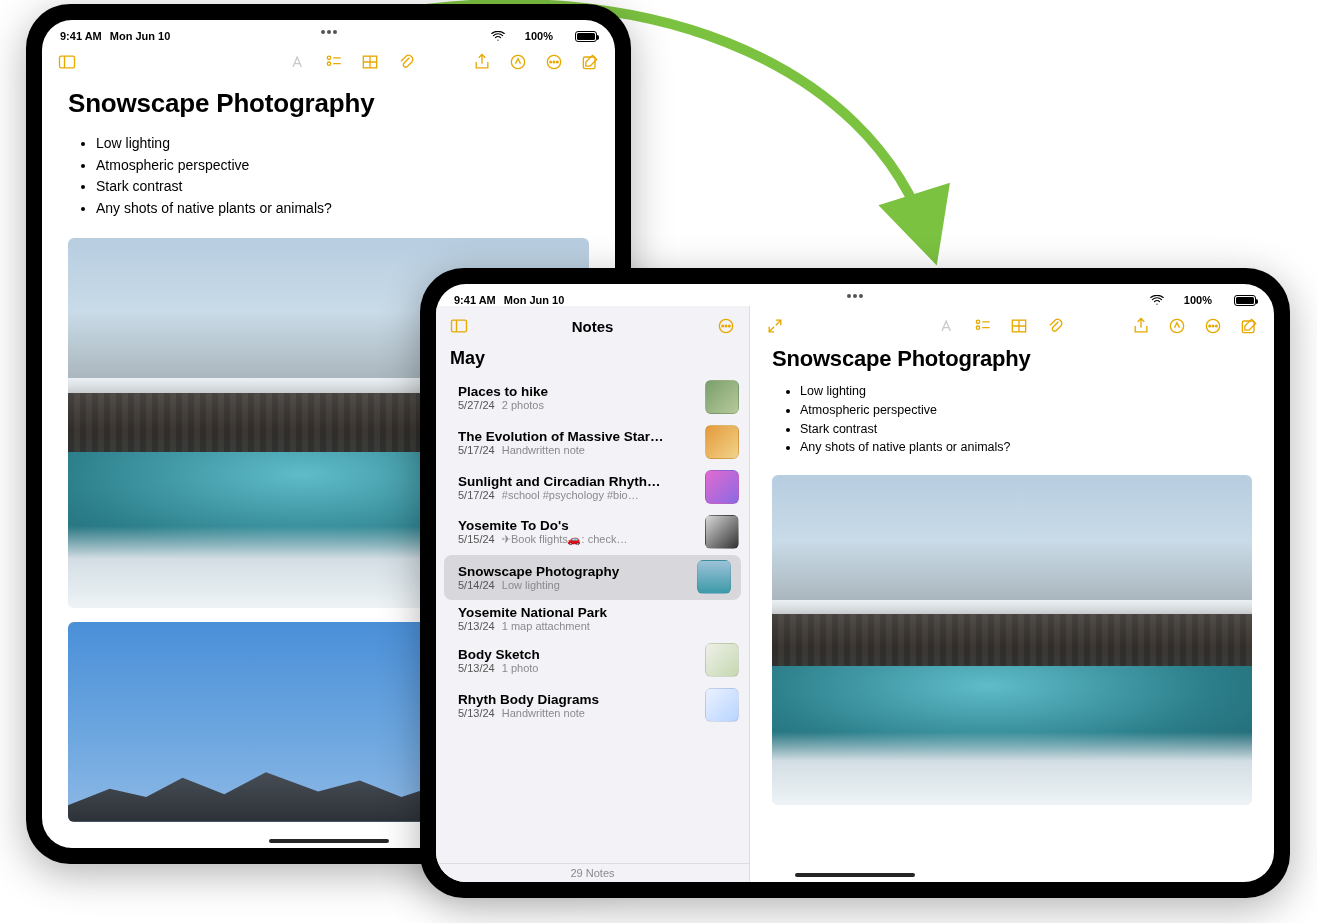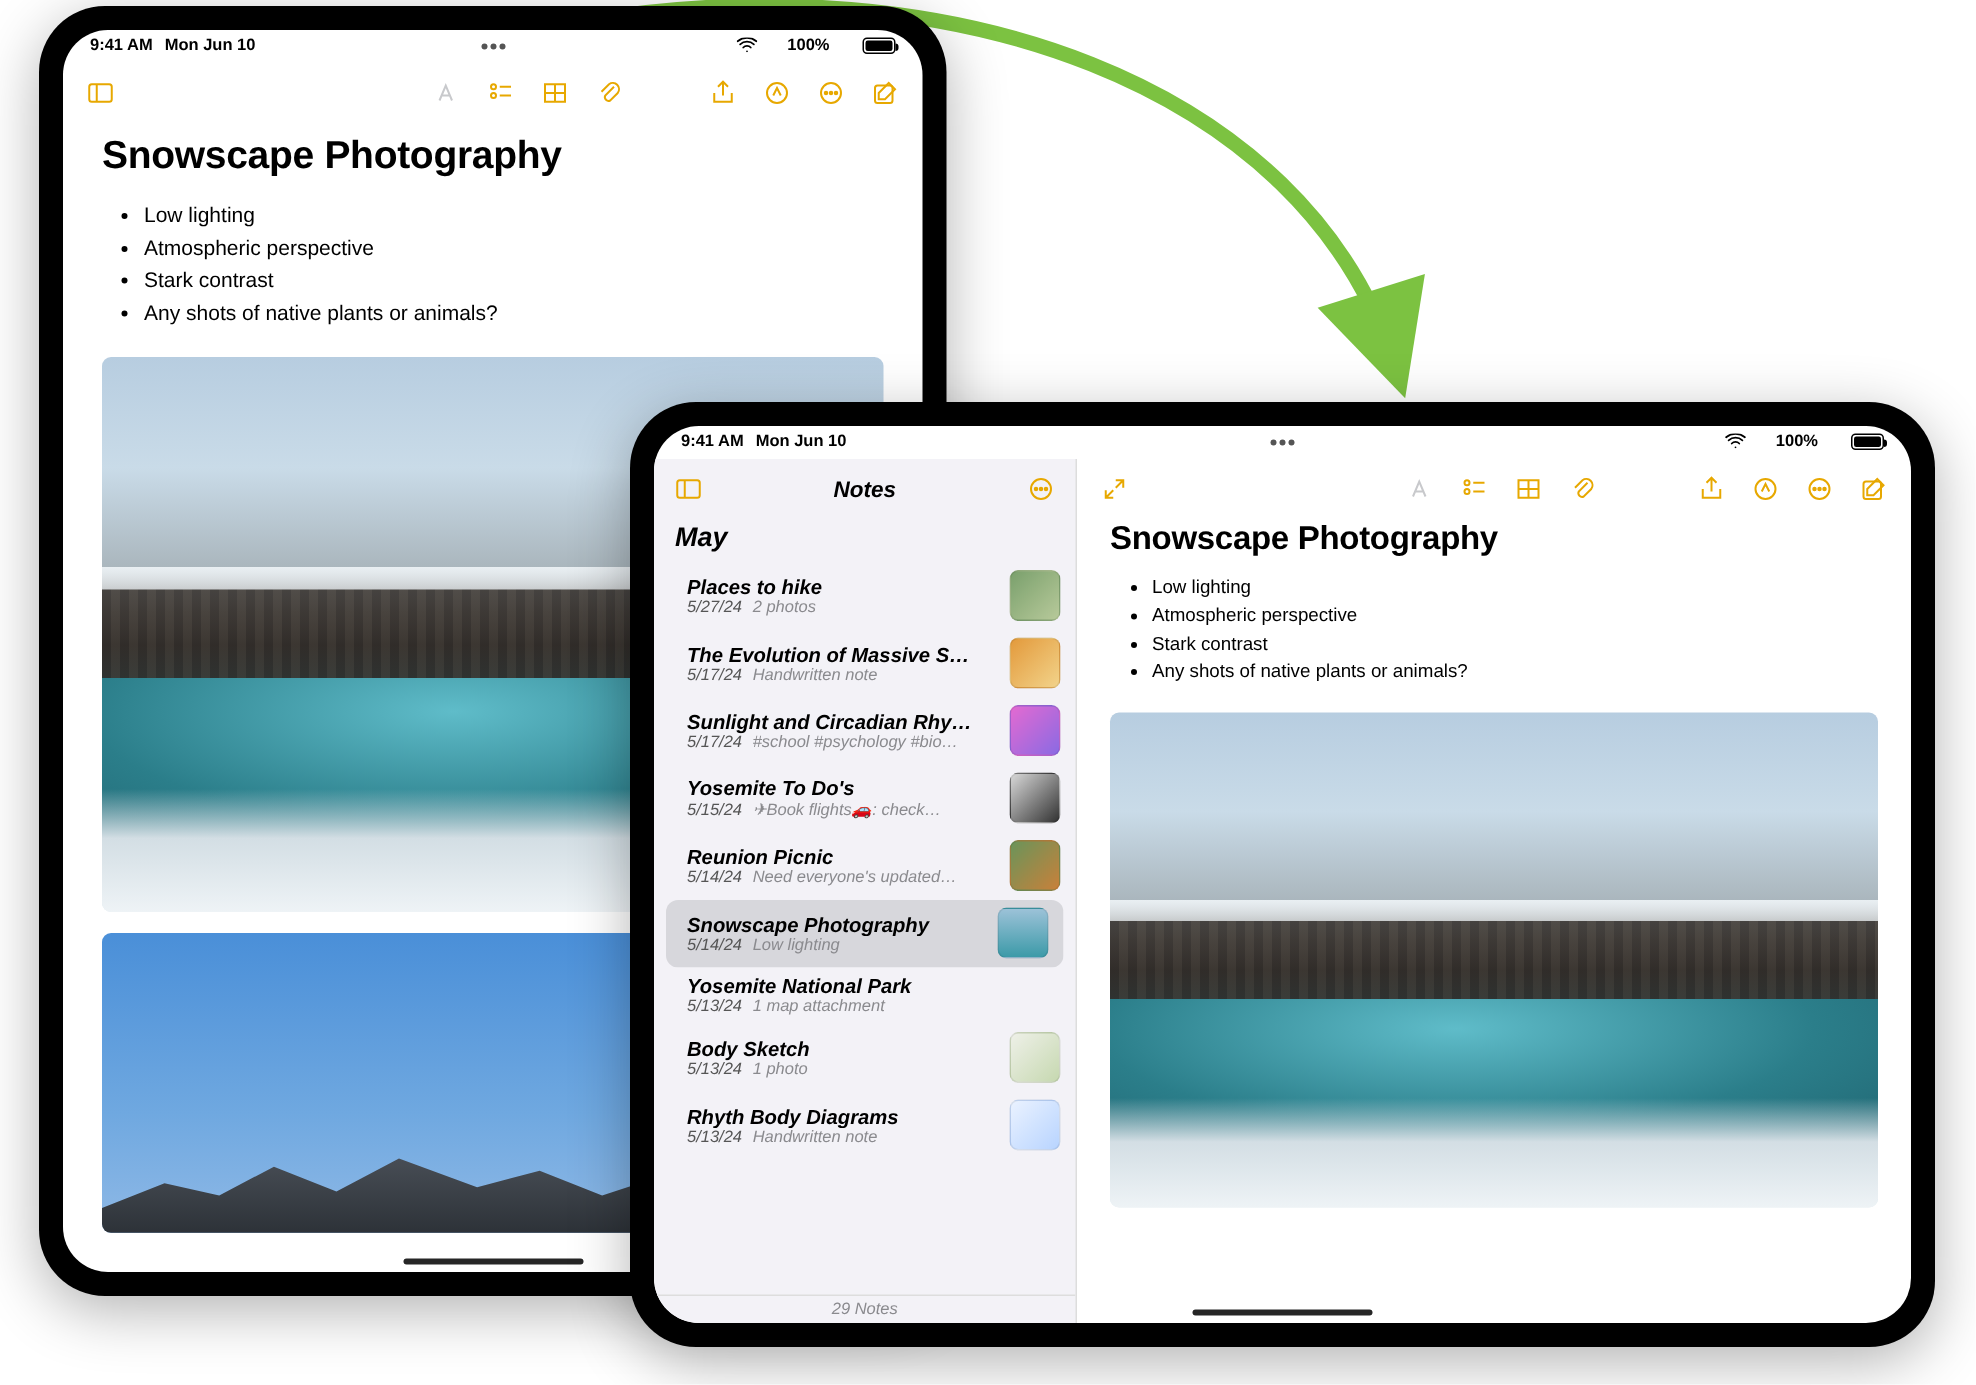--- a/index.html
+++ b/index.html
@@ -26,21 +26,21 @@
     border-radius: 30px;
     background: #fff;
     overflow: hidden;
     display: flex;
     flex-direction: column;
   }
 
   
   .statusbar {
     display: flex;
-    align-items: flex-start;
+    align-items: flex-end;
     font-size: 11px;
     font-weight: 600;
     padding: 4px 18px 0 18px;
     height: 22px;
     color: #000;
   }
   .statusbar .sb-left { flex: 1; display:flex; gap:8px; }
   .statusbar .sb-right { display:flex; align-items:center; gap:20px; }
   .battery-shell {
     width: 22px; height: 11px; border: 1px solid #000; border-radius: 3px;
@@ -98,22 +98,22 @@
     position:relative; overflow:hidden;
   }
   .photo2 .mtn { position:absolute; bottom:0; left:0; right:0; height:55px;
     background: linear-gradient(to top,#2d3238,#4a5058);
     clip-path: polygon(0 100%,0 70%,8% 40%,15% 55%,22% 20%,30% 50%,38% 10%,48% 45%,56% 25%,64% 55%,72% 30%,80% 50%,88% 35%,95% 55%,100% 40%,100% 100%);
   }
 
   
   .app-row { flex:1; display:flex; overflow:hidden; }
   .sidebar {
-    width: 282px; background:#f3f2f7; border-right:1px solid #ddd;
-    display:flex; flex-direction:column; overflow:hidden;font-style:italic;
+    width: 314px; background:#f3f2f7; border-right:1px solid #ddd;
+    display:flex; flex-direction:column; overflow:hidden;
   }
   .sidebar-header {
     display:flex; align-items:center; padding: 4px 10px; height:40px;
   }
   .sidebar-header .title { flex:1; text-align:center; font-weight:600; font-size:15px; }
   .section-label { font-weight:700; font-size:18px; padding: 2px 14px 6px; }
   .list { flex:1; overflow:hidden; }
   .row {
     display:flex; align-items:center; gap:24px; padding: 5px 10px 5px 22px;
     border-bottom: 0.5px solid #e5e5ea00;
@@ -320,27 +320,20 @@
                 <div class="t2"><span class="date">5/17/24</span> #school #psychology #bio…</div>
               </div>
               <div class="thumb th-d"></div>
             </div>
             <div class="row">
               <div class="txt">
                 <div class="t1">Yosemite To Do's</div>
                 <div class="t2"><span class="date">5/15/24</span> ✈︎Book flights🚗: check…</div>
               </div>
               <div class="thumb th-e"></div>
-            </div>
-            <div class="row">
-              <div class="txt">
-                <div class="t1">Reunion Picnic</div>
-                <div class="t2"><span class="date">5/14/24</span> Need everyone's updated…</div>
-              </div>
-              <div class="thumb th-f"></div>
             </div>
             <div class="row selected">
               <div class="txt">
                 <div class="t1">Snowscape Photography</div>
                 <div class="t2"><span class="date">5/14/24</span> Low lighting</div>
               </div>
               <div class="thumb th-g"></div>
             </div>
             <div class="row">
               <div class="txt">

